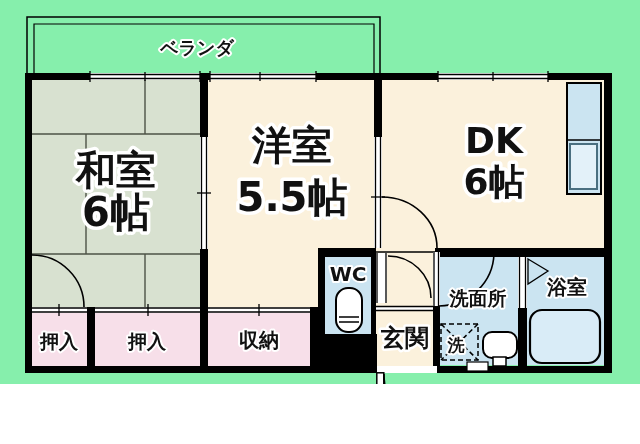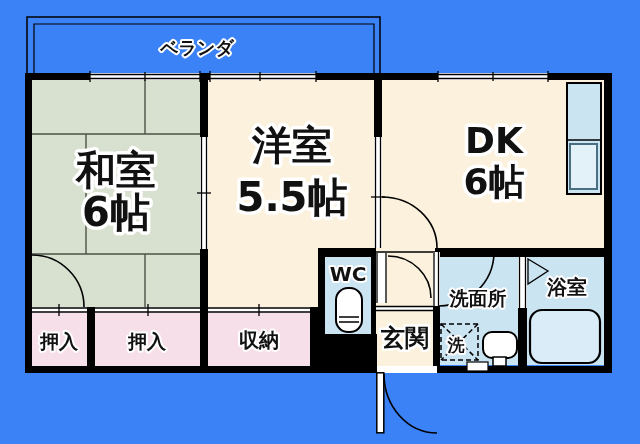--- a/index.html
+++ b/index.html
@@ -1,17 +1,17 @@
 <!DOCTYPE html>
 <html style="--wall: #000000; --tatami_room: #d8e1d0; --western_room: #fbf1dc; --closet: #f7dfe9; --wet_area: #cbe4f1; --fixture_fill: #d9ecf7;"><head>
 <meta charset="utf-8">
 <style>
   html,body{margin:0;padding:0;background:#fff;}
   .stage{
-    position:relative;width:640px;height:444px;background:#3b82f6;overflow:hidden;
+    position:relative;width:640px;height:384px;background:#86efac;overflow:hidden;
     font-family:"DejaVu Sans",sans-serif;
   }
   svg{position:absolute;inset:0;display:block;}
   .wall{fill:var(--wall,#000);}
   .f-green{fill:var(--tatami_room,#d8e1d0);}
   .f-cream{fill:var(--western_room,#fbf1dc);}
   .f-pink{fill:var(--closet,#f7dfe9);}
   .f-blue{fill:var(--wet_area,#cbe4f1);}
   .f-white{fill:#ffffff;}
   .ln{stroke:#000;stroke-width:1.6;fill:none;}

